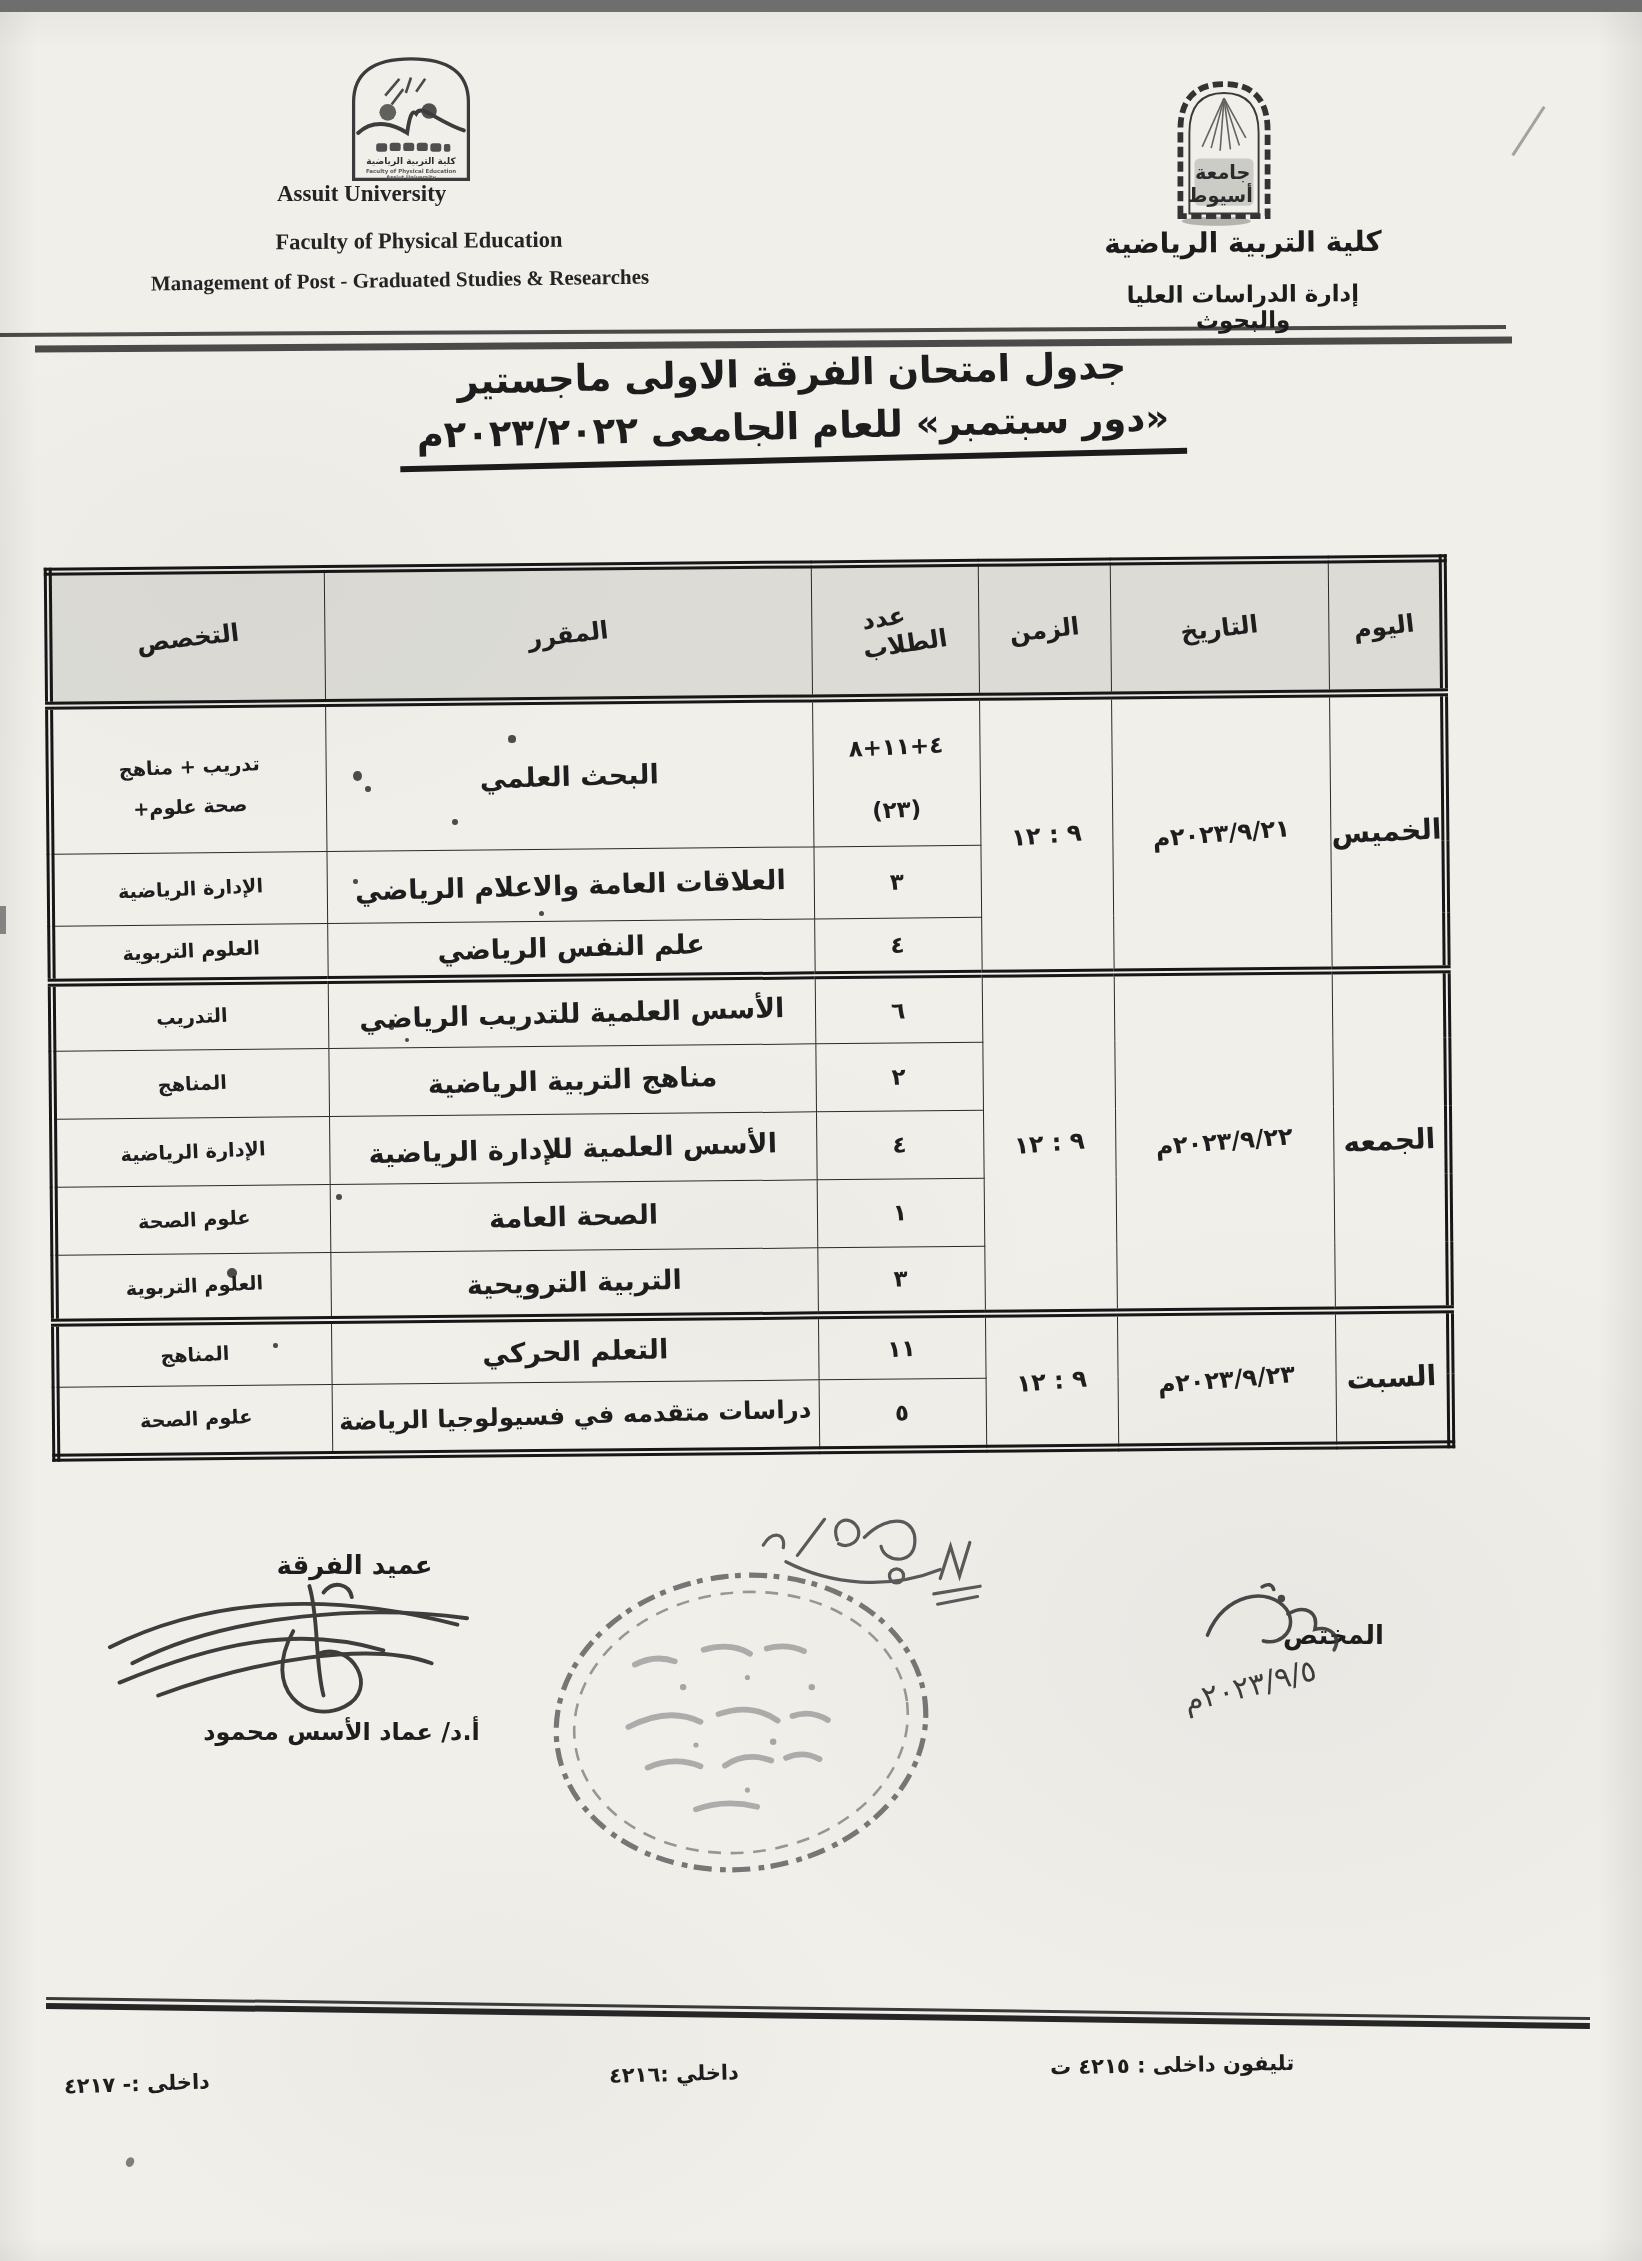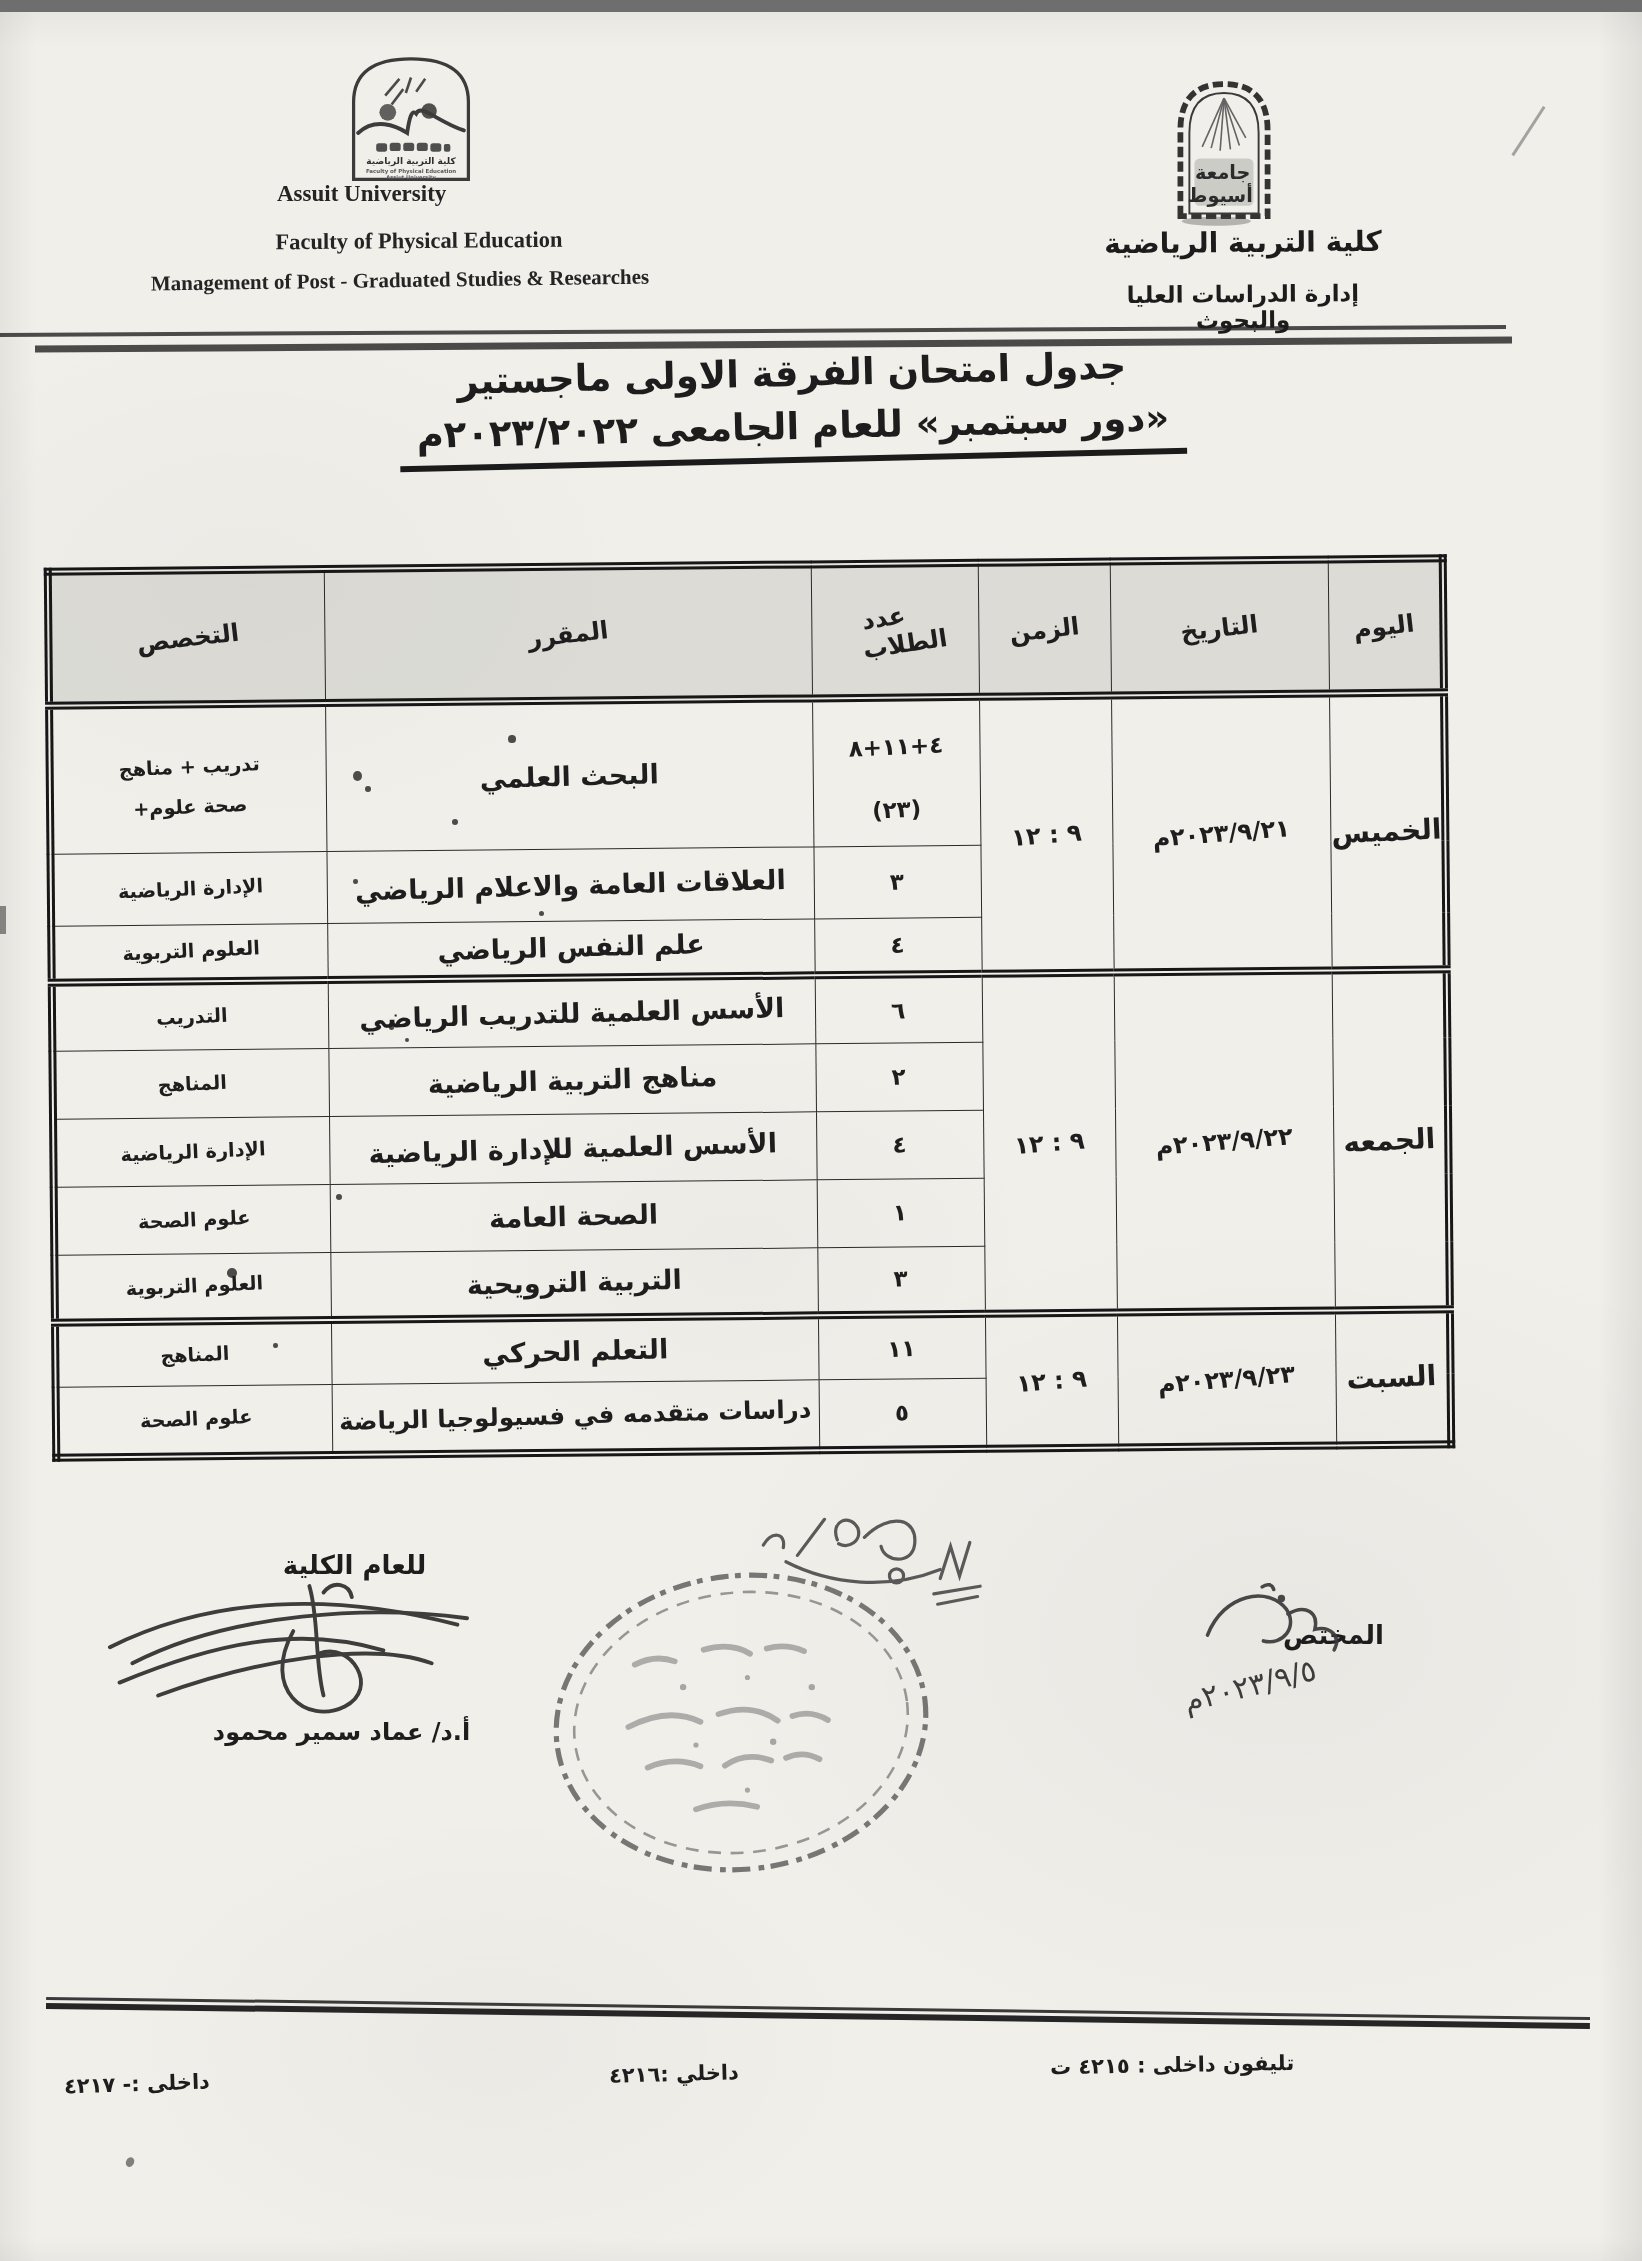--- a/index.html
+++ b/index.html
@@ -207,33 +207,33 @@
         </tr>
         <tr class="sub r110">
           <td class="cnt"><span class="t2">٥</span></td>
           <td class="crs crs-sm"><span class="t1">دراسات متقدمه في فسيولوجيا الرياضة</span></td>
           <td class="spc"><span class="t2">علوم الصحة</span></td>
         </tr>
       </tbody>
     </table>
   </div>
 
-  <div class="abs sig-title" style="left:258px;top:1538px;width:193px;text-align:center;">للعام الكلية</div>
+  <div class="abs sig-title" style="left:258px;top:1538px;width:193px;text-align:center;">عميد الفرقة</div>
   <svg class="abs" style="left:97px;top:1545px;" width="399" height="174" viewBox="0 0 620 270">
     <g fill="none" stroke="#2e2e2e" stroke-width="6" stroke-linecap="round" opacity=".92">
       <path d="M20,140 C180,60 370,55 560,105"></path>
       <path d="M55,165 C210,85 430,75 575,95"></path>
       <path d="M35,195 C180,135 310,105 445,145"></path>
       <path d="M95,215 C245,160 425,130 520,165"></path>
       <path d="M330,45 C345,95 338,160 352,215"></path>
       <path d="M305,115 C255,205 325,262 385,232 C440,205 395,130 345,150"></path>
       <path d="M352,55 C368,35 392,42 396,62"></path>
     </g>
   </svg>
-  <div class="abs dean-name" style="left:174px;top:1706px;width:335px;text-align:center;">أ.د/ عماد سمير محمود</div>
+  <div class="abs dean-name" style="left:174px;top:1706px;width:335px;text-align:center;">أ.د/ عماد الأسس محمود</div>
 
   <svg class="abs" style="left:535px;top:1540px;" width="412" height="341" viewBox="0 0 640 530">
     <g transform="rotate(-7 320 265)">
       <ellipse cx="320" cy="265" rx="288" ry="228" fill="none" stroke="#585858" stroke-width="8" stroke-dasharray="28 10 9 13" opacity=".8"></ellipse>
       <ellipse cx="320" cy="265" rx="260" ry="202" fill="none" stroke="#606060" stroke-width="4" stroke-dasharray="20 15" opacity=".62"></ellipse>
     </g>
     <g fill="none" stroke="#6b6b6b" stroke-width="9" stroke-linecap="round" opacity=".5">
       <path d="M155,175 q32,-16 62,-5"></path>
         <path d="M262,152 q42,-12 72,6"></path>
         <path d="M360,150 q30,-8 58,4"></path>

